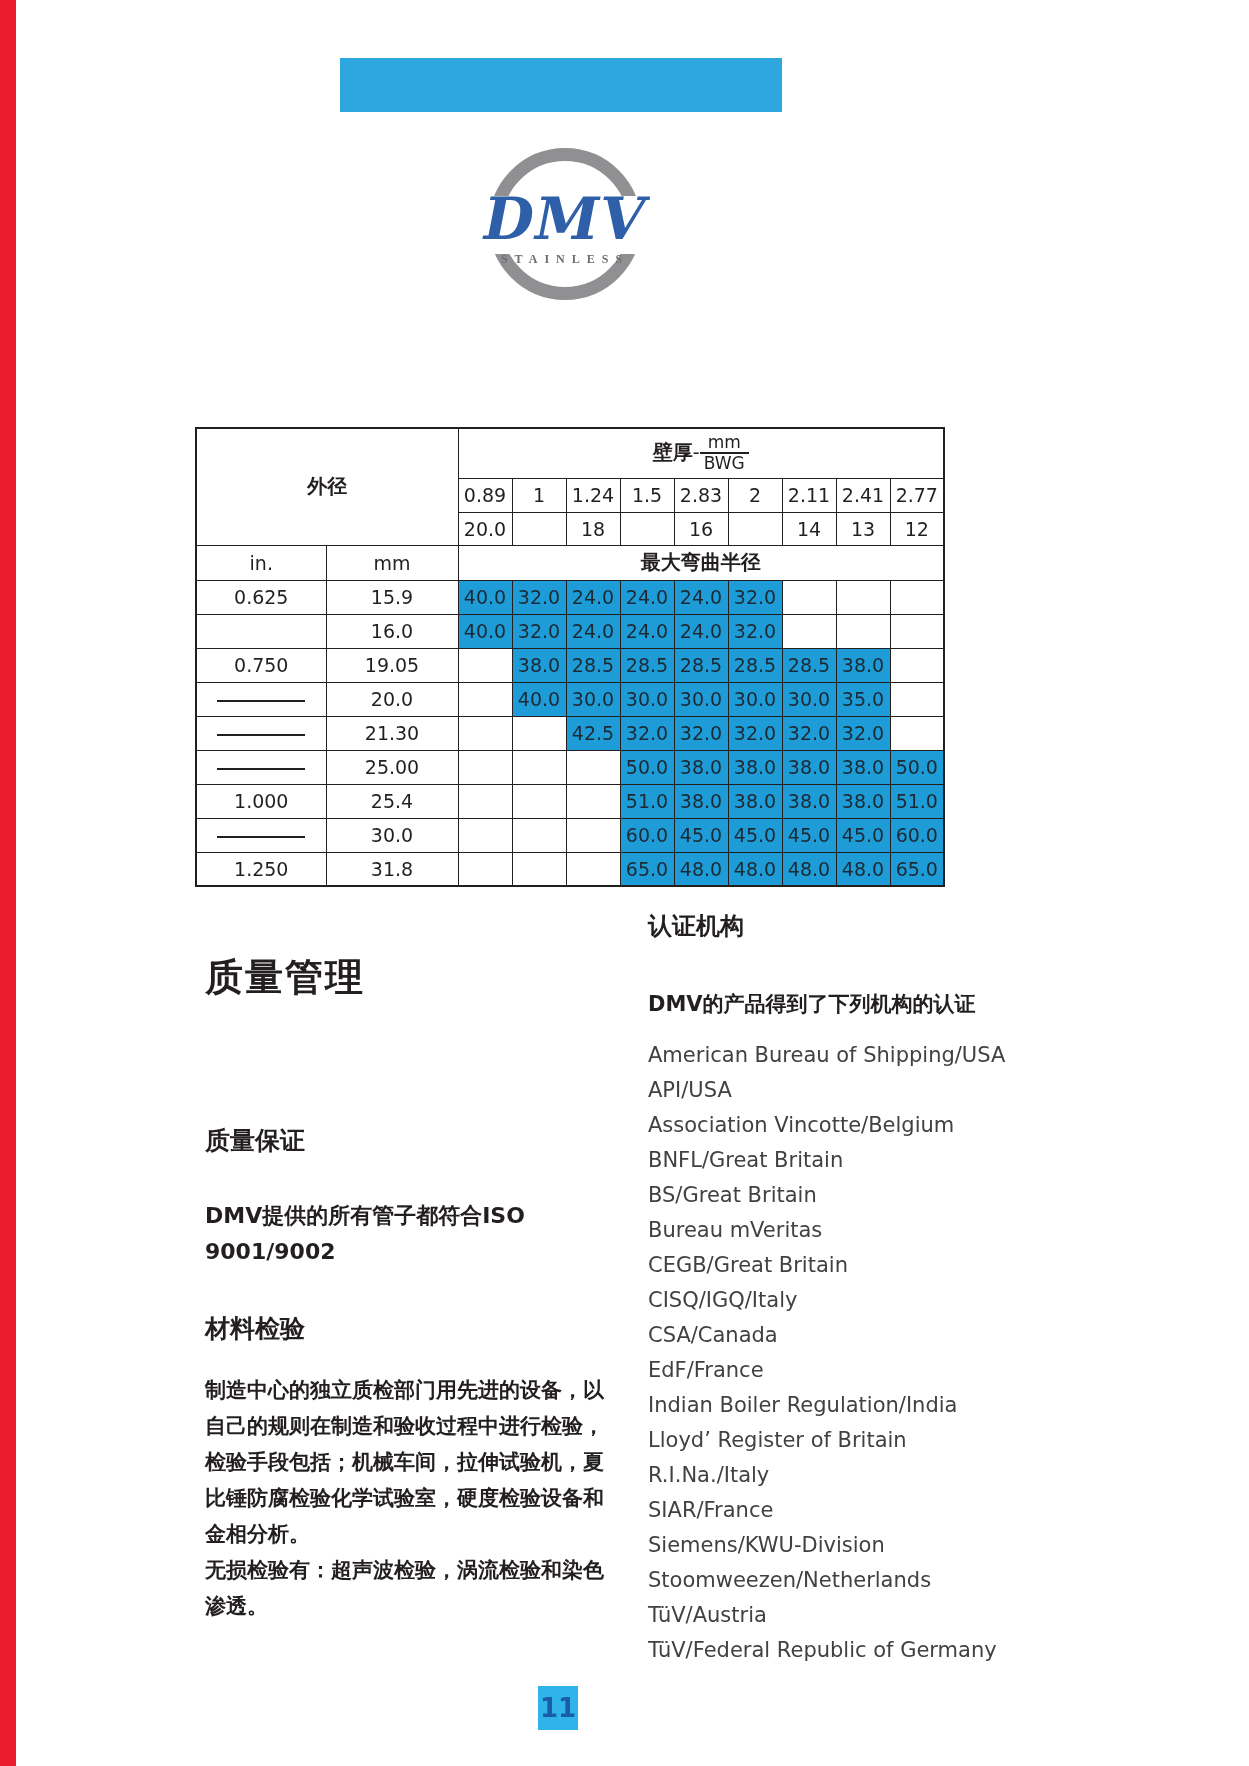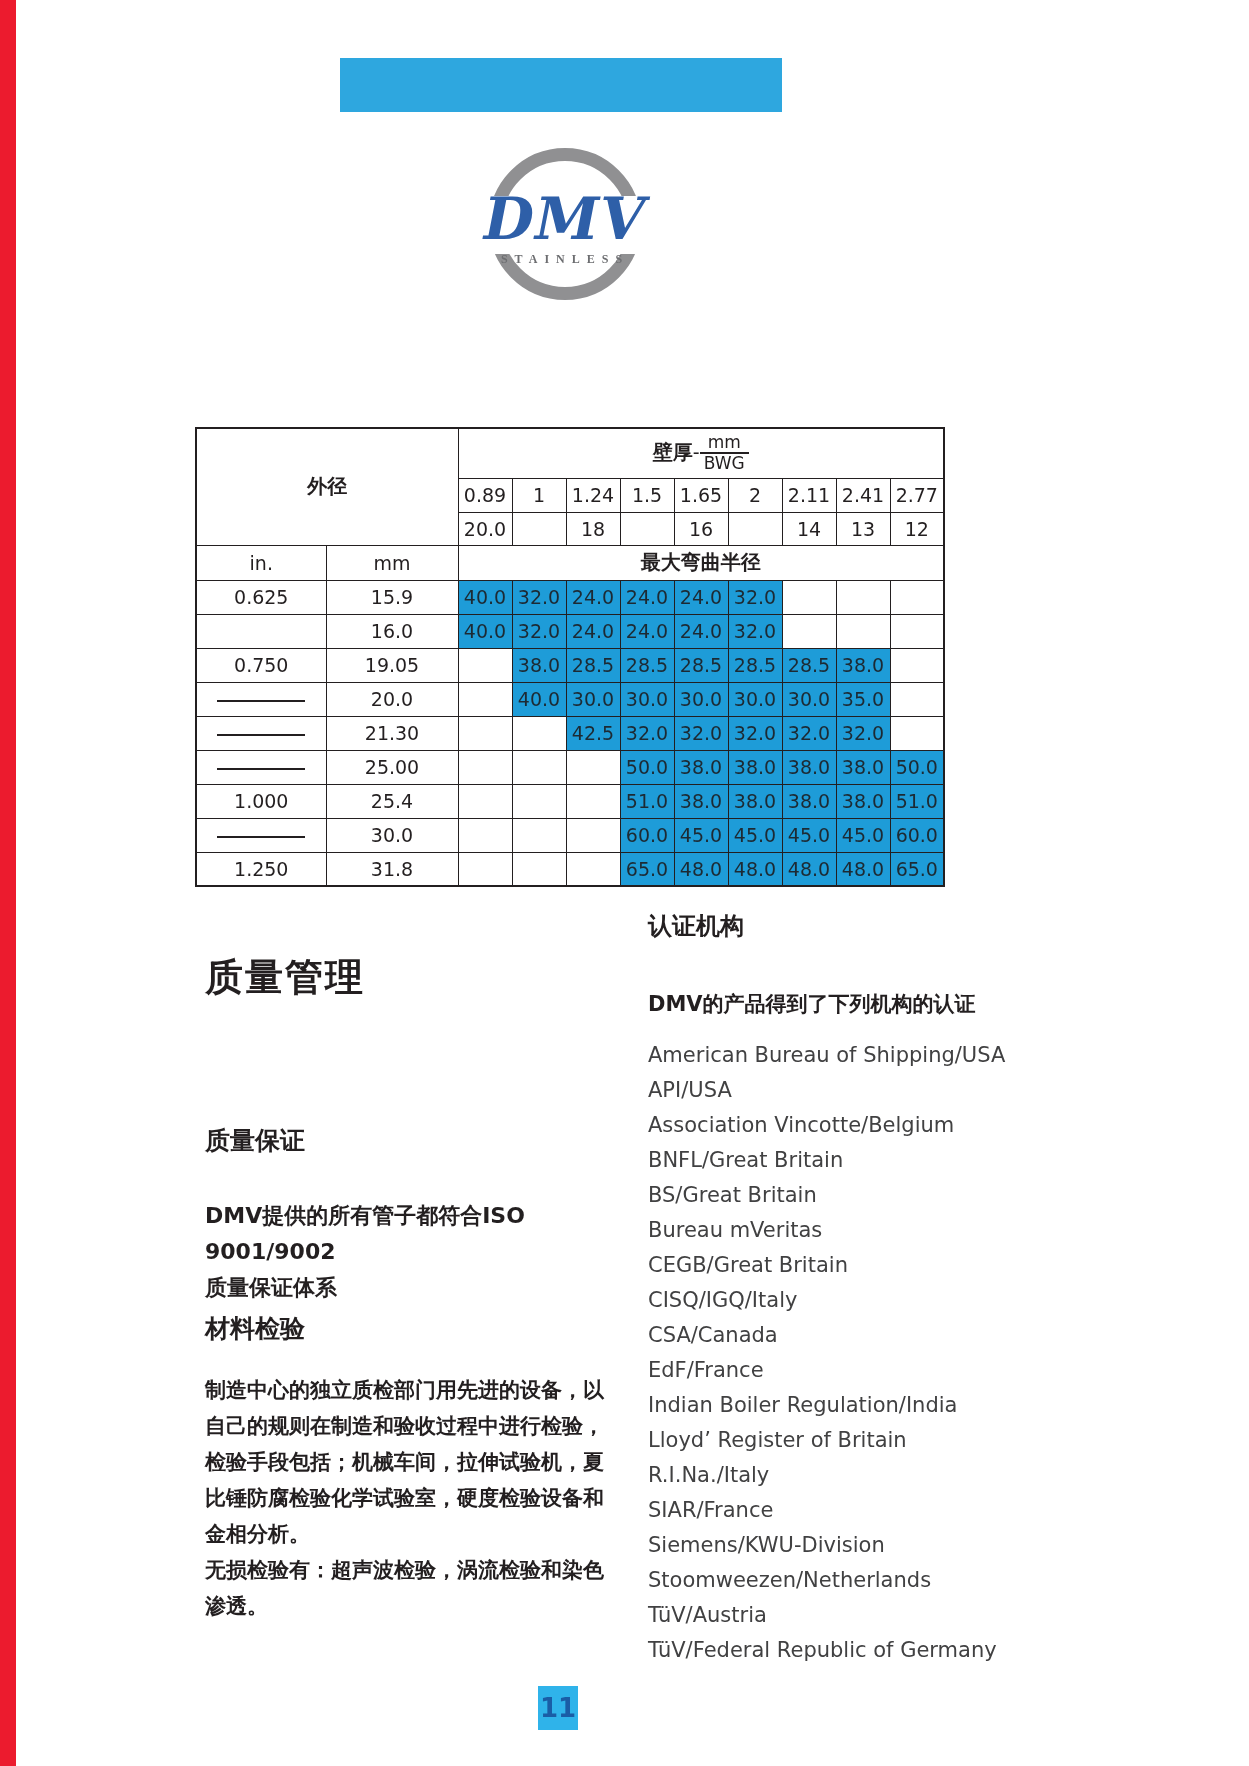--- a/index.html
+++ b/index.html
@@ -87,21 +87,21 @@
     <tbody>
         <tr style="height: 50px;">
           <th class="bold" colspan="2" rowspan="3">外径</th>
           <th colspan="9"><span class="bold">壁厚</span>-<span class="frac"><span class="ftop">mm</span><span class="fbot">BWG</span></span></th>
         </tr>
         <tr style="height: 34px; padding-left: 34px;">
           <th>0.89</th>
           <th>1</th>
           <th>1.24</th>
           <th>1.5</th>
-          <th>1.65</th>
+          <th>2.83</th>
           <th>2</th>
           <th>2.11</th>
           <th>2.41</th>
           <th>2.77</th>
         </tr>
         <tr style="height: 33px;">
           <th>20.0</th>
           <th></th>
           <th>18</th>
           <th></th>
@@ -260,21 +260,20 @@
       <div class="cert-item">Siemens/KWU-Division</div>
       <div class="cert-item">Stoomweezen/Netherlands</div>
       <div class="cert-item">TüV/Austria</div>
       <div class="cert-item">TüV/Federal Republic of Germany</div>
     </div>
 
   <div class="abs h-qa">质量保证</div>
 
   <div class="abs qa-body">
     <div>DMV提供的所有管子都符合ISO 9001/9002</div>
-    <div>质量保证体系</div>
   </div>
 
   <div class="abs h-mi">材料检验</div>
 
   <div class="abs mi-body">
       <div class="mi-line">制造中心的独立质检部门用先进的设备，以</div>
       <div class="mi-line">自己的规则在制造和验收过程中进行检验，</div>
       <div class="mi-line">检验手段包括；机械车间，拉伸试验机，夏</div>
       <div class="mi-line">比锤防腐检验化学试验室，硬度检验设备和</div>
       <div class="mi-line">金相分析。</div>

